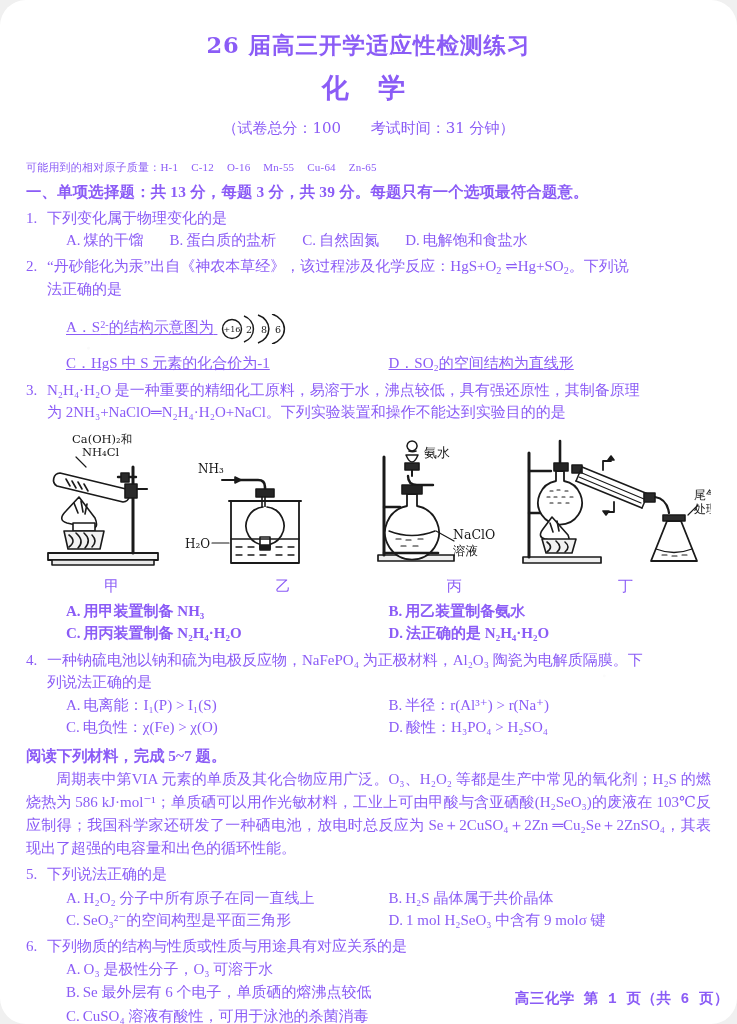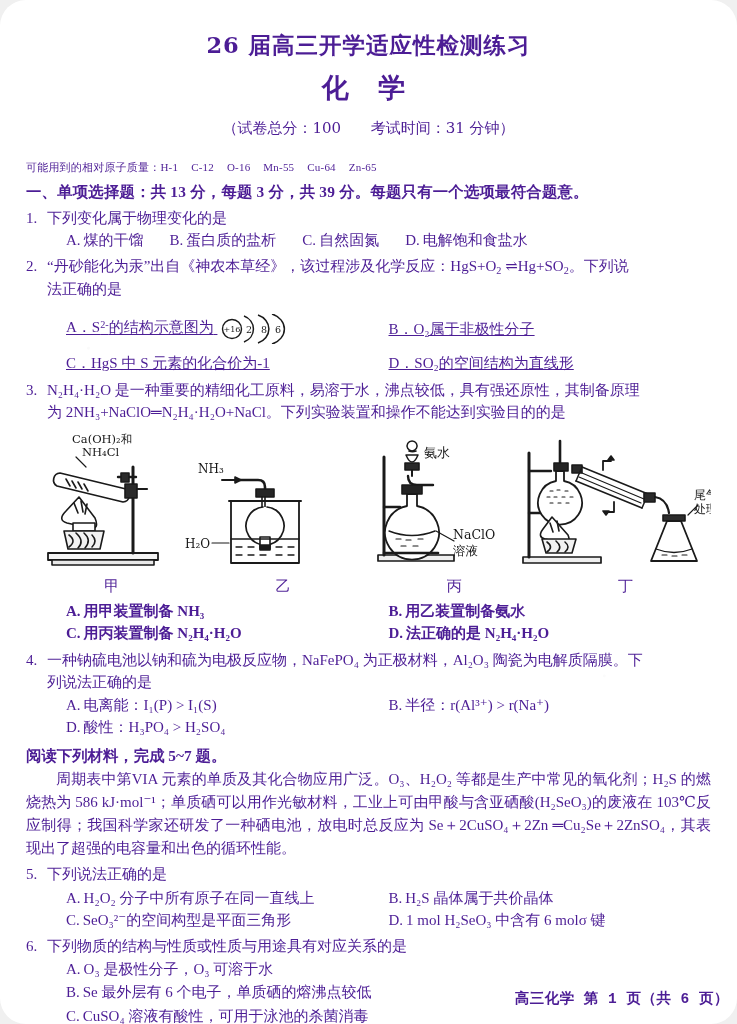--- a/index.html
+++ b/index.html
@@ -7,21 +7,21 @@
     font-family:"Liberation Serif","DejaVu Serif",serif;
     -webkit-font-smoothing:antialiased;
   }
   #page{
     position:relative;
     width:737px;height:1024px;
     background:#ffffff;
     border-radius:26px;
     overflow:hidden;
     margin:0 auto;
-    color:#4c1d95;
+    color:#8b5cf6;
     box-sizing:border-box;
   }
   
   #page:before{
     content:"";position:absolute;inset:0;pointer-events:none;
     background:
       radial-gradient(circle at 12% 34%, rgba(0,0,0,.022) 0 1px, transparent 2px),
       radial-gradient(circle at 62% 18%, rgba(0,0,0,.02) 0 1px, transparent 2px),
       radial-gradient(circle at 82% 66%, rgba(0,0,0,.02) 0 1px, transparent 2px),
       radial-gradient(circle at 34% 78%, rgba(0,0,0,.018) 0 1px, transparent 2px),
@@ -148,21 +148,20 @@
               <text x="13" y="18.4" font-size="8" text-anchor="middle" font-family="DejaVu Serif, serif" fill="#1a1a1a">+16</text>
               <path d="M25 2 A 15 14 0 0 1 25 28" fill="none" stroke="#1a1a1a" stroke-width="1.5"></path>
               <path d="M39 1 A 17 15 0 0 1 39 29" fill="none" stroke="#1a1a1a" stroke-width="1.5"></path>
               <path d="M53 0 A 19 16 0 0 1 53 30" fill="none" stroke="#1a1a1a" stroke-width="1.5"></path>
               <text x="30" y="18.5" font-size="9.5" text-anchor="middle" font-family="DejaVu Serif, serif" fill="#1a1a1a">2</text>
               <text x="45" y="18.5" font-size="9.5" text-anchor="middle" font-family="DejaVu Serif, serif" fill="#1a1a1a">8</text>
               <text x="59" y="18.5" font-size="9.5" text-anchor="middle" font-family="DejaVu Serif, serif" fill="#1a1a1a">6</text>
             </svg>
           </span>
         </div>
-        <div class="o">B．O₂属于非极性分子</div>
       </div>
       <div class="opt-row">
         <div class="o">C．HgS 中 S 元素的化合价为-1</div>
         <div class="o">D．SO₂的空间结构为直线形</div>
       </div>
     </div>
   </div>
 
   <div class="q">
     <span class="stem">
@@ -345,40 +344,41 @@
     <span class="stem">
       <span class="num">4.</span><span>一种钠硫电池以钠和硫为电极反应物，NaFePO₄ 为正极材料，Al₂O₃ 陶瓷为电解质隔膜。下</span>
     </span>
     <span class="stem2">列说法正确的是</span>
     <div class="opts">
       <div class="opt-row">
         <div class="o"><span class="lbl">A.</span><span>电离能：I₁(P) &gt; I₁(S)</span></div>
         <div class="o"><span class="lbl">B.</span><span>半径：r(Al³⁺) &gt; r(Na⁺)</span></div>
       </div>
       <div class="opt-row">
+        <div class="o"><span class="lbl">C.</span><span>电负性：χ(Fe) &gt; χ(O)</span></div>
         <div class="o"><span class="lbl">D.</span><span>酸性：H₃PO₄ &gt; H₂SO₄</span></div>
       </div>
     </div>
   </div>
 
   <div class="read-head">阅读下列材料，完成 5~7 题。</div>
   <div class="read-body">周期表中第VIA 元素的单质及其化合物应用广泛。O₃、H₂O₂ 等都是生产中常见的氧化剂；H₂S 的燃烧热为 586 kJ·mol⁻¹；单质硒可以用作光敏材料，工业上可由甲酸与含亚硒酸(H₂SeO₃)的废液在 103℃反应制得；我国科学家还研发了一种硒电池，放电时总反应为 Se＋2CuSO₄＋2Zn ═Cu₂Se＋2ZnSO₄，其表现出了超强的电容量和出色的循环性能。</div>
 
   <div class="q">
     <span class="stem">
       <span class="num">5.</span><span>下列说法正确的是</span>
     </span>
     <div class="opts">
       <div class="opt-row">
         <div class="o"><span class="lbl">A.</span><span>H₂O₂ 分子中所有原子在同一直线上</span></div>
         <div class="o"><span class="lbl">B.</span><span>H₂S 晶体属于共价晶体</span></div>
       </div>
       <div class="opt-row">
         <div class="o"><span class="lbl">C.</span><span>SeO₃²⁻的空间构型是平面三角形</span></div>
-        <div class="o"><span class="lbl">D.</span><span>1 mol H₂SeO₃ 中含有 6 molσ 键</span></div>
+        <div class="o"><span class="lbl">D.</span><span>1 mol H₂SeO₃ 中含有 9 molσ 键</span></div>
       </div>
     </div>
   </div>
 
   <div class="q">
     <span class="stem">
       <span class="num">6.</span><span>下列物质的结构与性质或性质与用途具有对应关系的是</span>
     </span>
     <div class="opts stack">
       <div class="o"><span class="lbl">A.</span><span>O₃ 是极性分子，O₃ 可溶于水</span></div>

